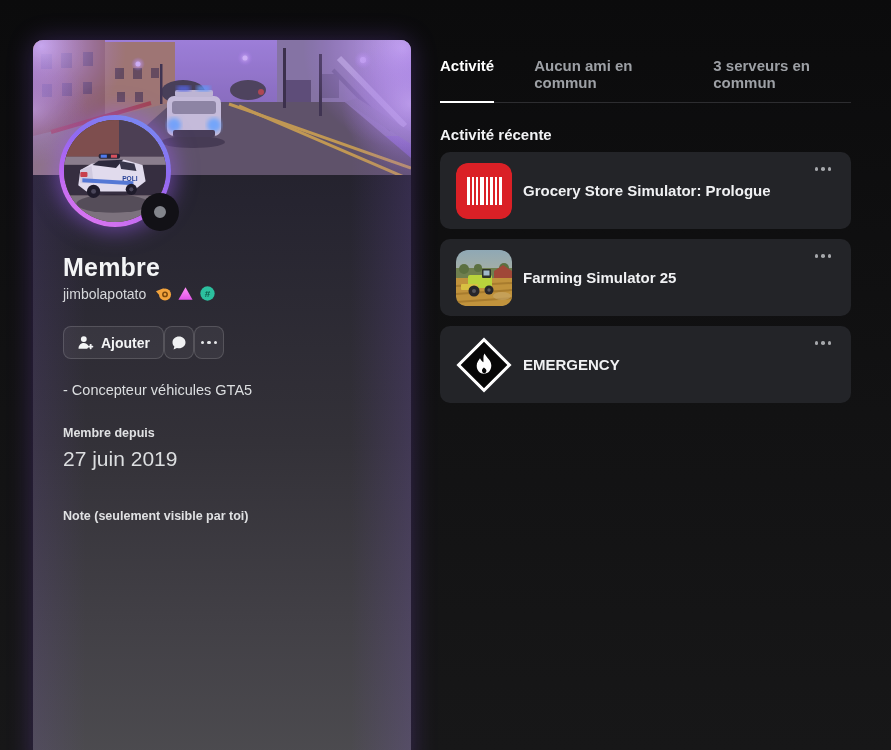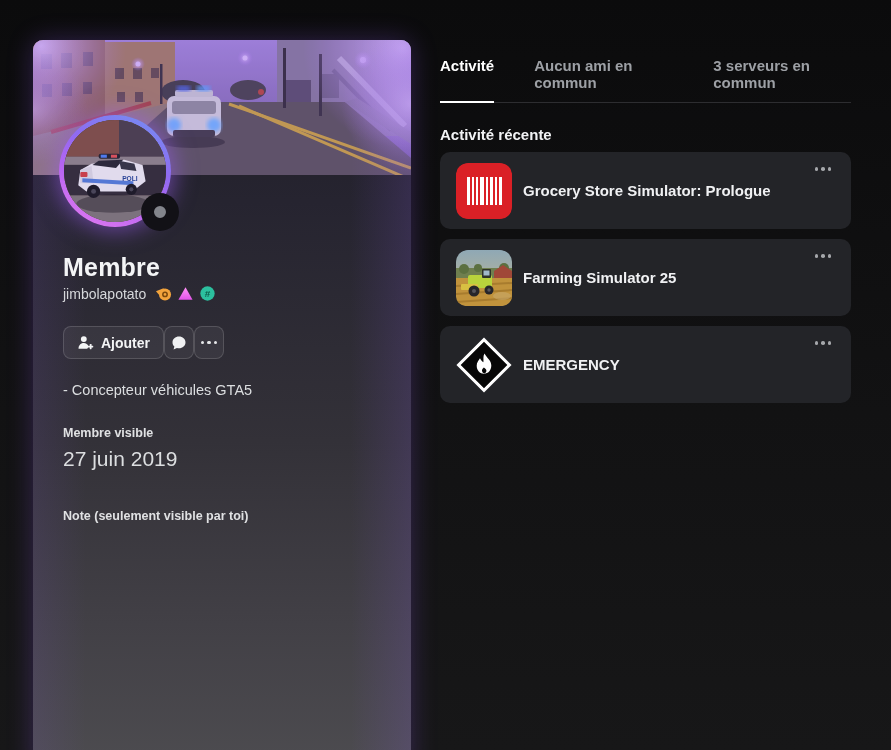--- a/index.html
+++ b/index.html
@@ -261,21 +261,21 @@
               <i></i>
             </span>
         </button>
       </div>
 
       <div class="bio">
         <div>- Concepteur véhicules GTA5</div>
       </div>
 
       <div class="member">
-        <div class="mini-h">Membre visible</div>
+        <div class="mini-h">Membre depuis</div>
         <div class="member-value">27 juin 2019</div>
       </div>
 
       <div class="note">
         <div class="mini-h">Note (seulement visible par toi)</div>
       </div>
     </div>
   </aside>
 
   <main class="right-panel">

